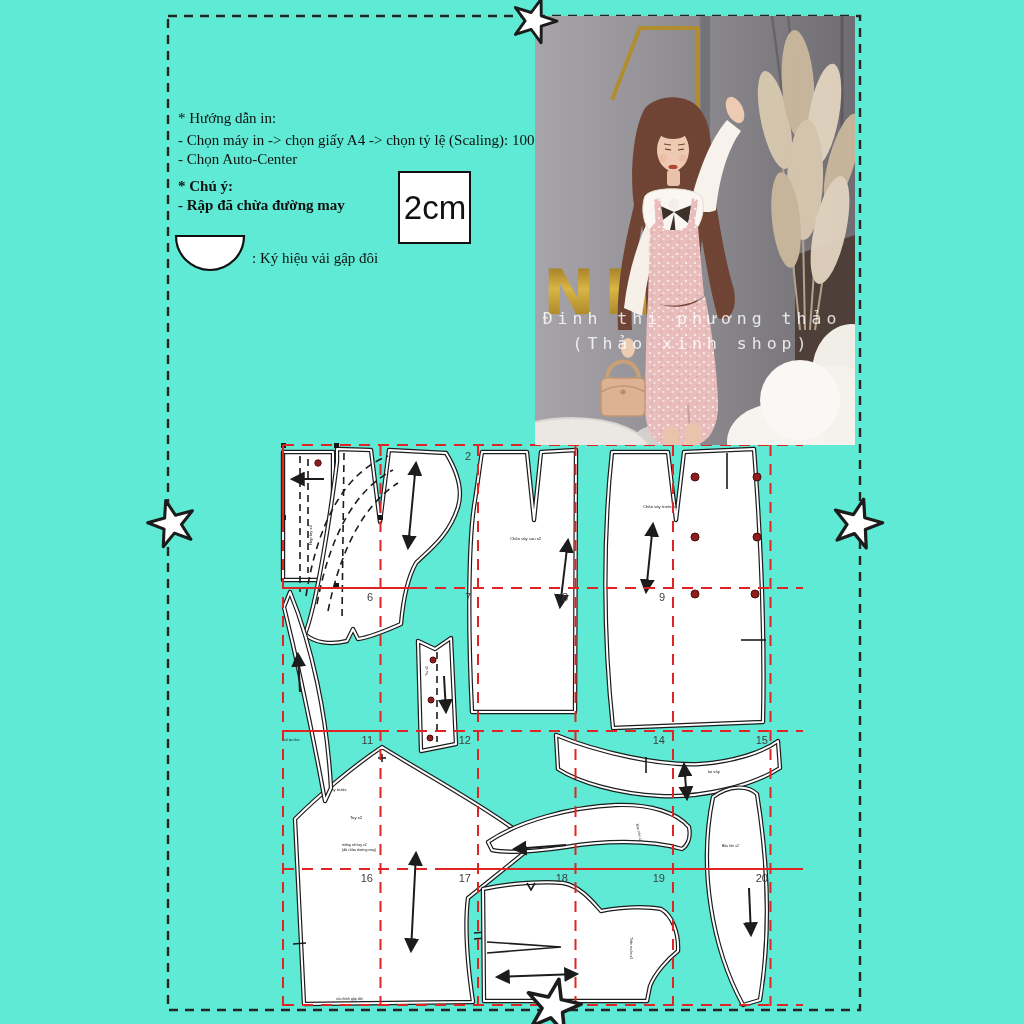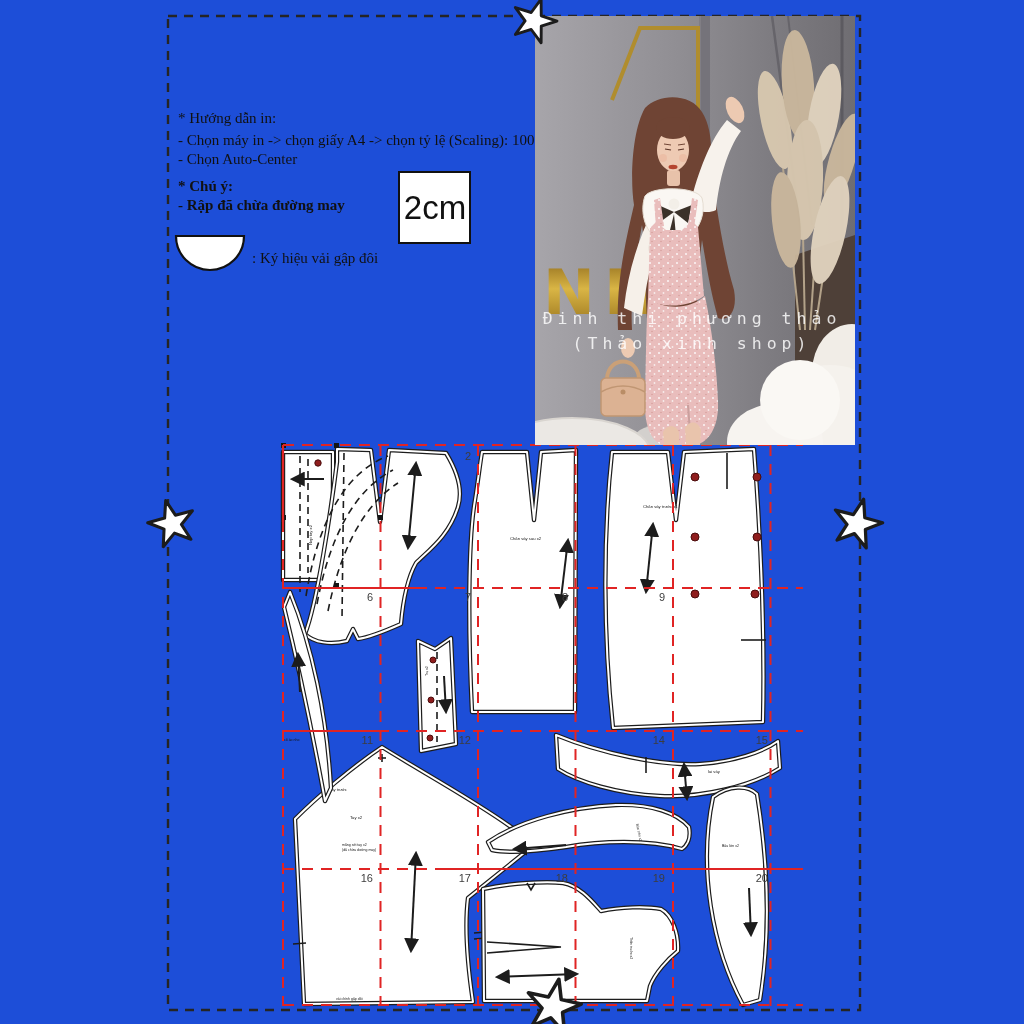--- a/index.html
+++ b/index.html
@@ -1,19 +1,19 @@
 <!DOCTYPE html>
 <html style="--c-grid: #e02424; --c-btn: #8f1d1d; --c-gold: #c09a33; --c-dress: #e9bdbc; --c-line: #1c1c1c;"><head>
 <meta charset="utf-8">
 <style>
   :root{
     --c-grid:#e02424; --c-btn:#8f1d1d; --c-line:#1c1c1c; --c-gold:#c09a33; --c-dress:#e9bdbc;
   }
   html,body{margin:0;padding:0;background:#ffffff;}
-  .page{position:relative;width:1024px;height:1024px;background:#1d4ed8;overflow:hidden;
+  .page{position:relative;width:1024px;height:1024px;background:#5eead4;overflow:hidden;
         font-family:"Liberation Serif", serif;}
   svg{position:absolute;left:0;top:0;}
   
   .pc{fill:#fff;stroke:var(--c-line);stroke-width:4.4;stroke-linejoin:round;stroke-linecap:round;}
   .pci{fill:none;stroke:#fff;stroke-width:2;stroke-linejoin:round;stroke-linecap:round;}
   .thin{fill:none;stroke:var(--c-line);stroke-width:1.6;}
   .dashl{fill:none;stroke:var(--c-line);stroke-width:1.6;stroke-dasharray:7 5;}
   .arrow{fill:none;stroke:var(--c-line);stroke-width:2;}
   .btn{fill:var(--c-btn);stroke:#4a0d0d;stroke-width:1;}
   .gridd{stroke:var(--c-grid);stroke-width:2;stroke-dasharray:11 8;fill:none;}

